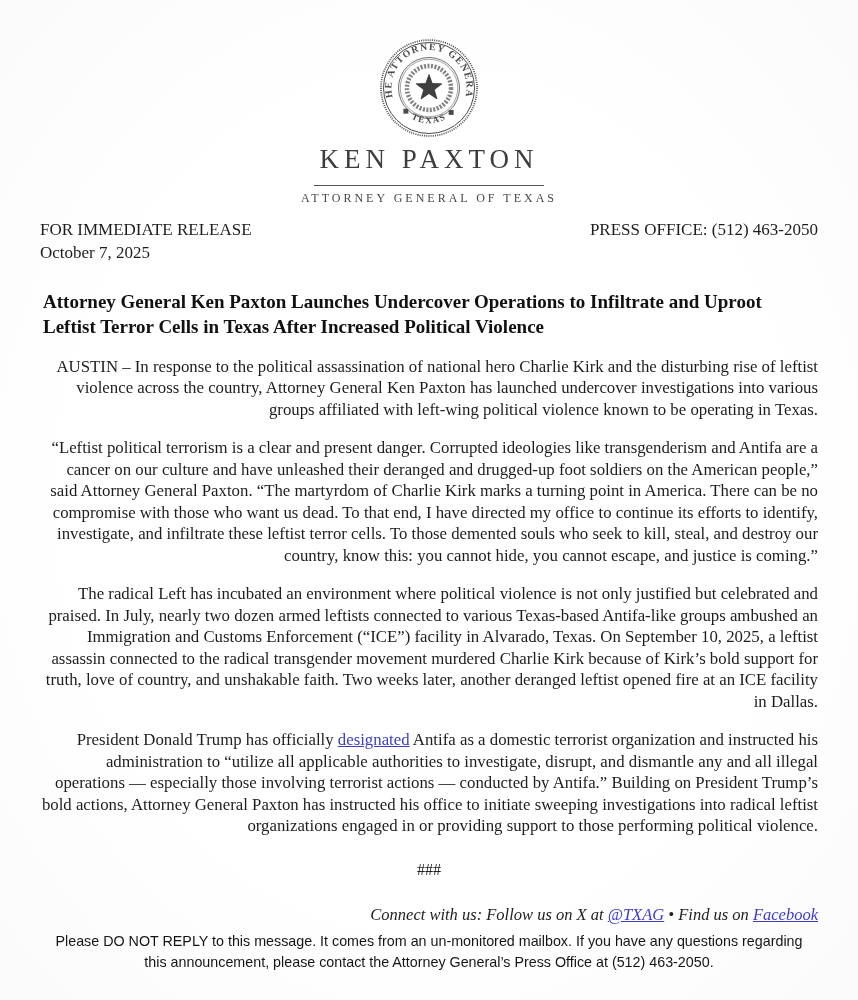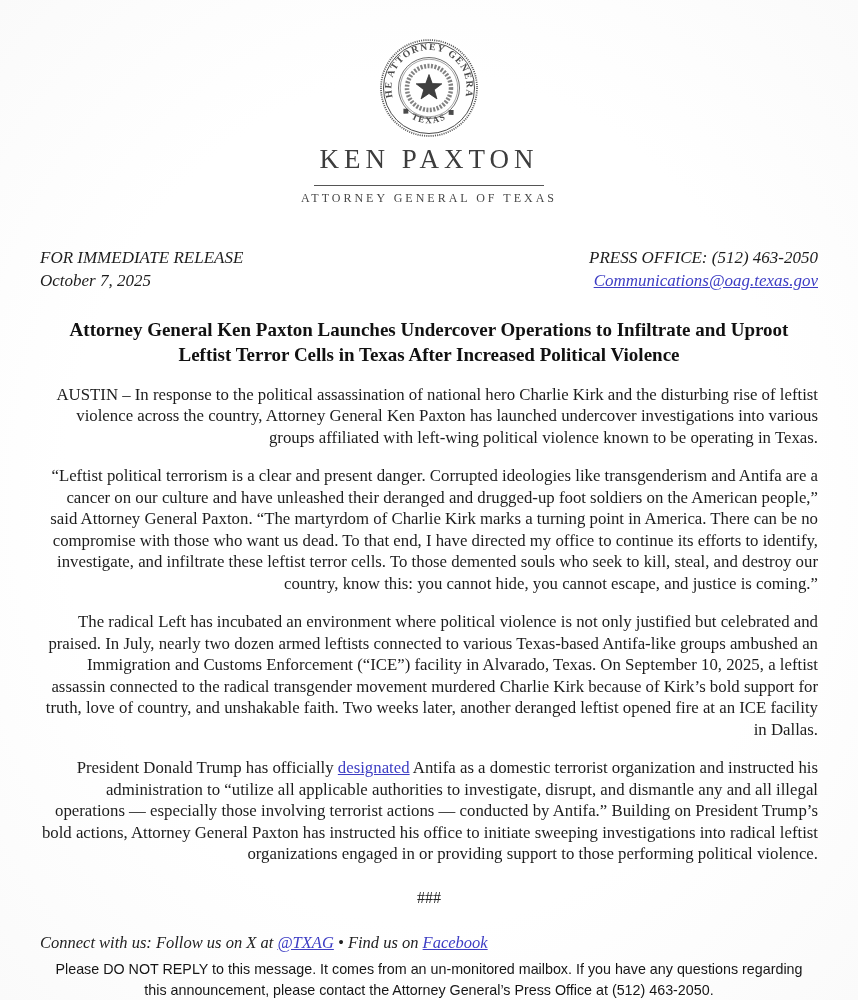--- a/index.html
+++ b/index.html
@@ -33,41 +33,40 @@
   }
   .agency-subtitle {
     margin-top: 5px;
     font-size: 12px;
     letter-spacing: 3px;
     color: #474747;
   }
 
   
   .release-row {
-    margin-top: 40px;
+    margin-top: 12px;
     display: flex;
     justify-content: space-between;
     align-items: flex-start;
     font-size: 17px;
     line-height: 1.38;
-    font-style: italic;
   }
   .release-left { text-align: left; }
   .release-right { text-align: right; }
   a.doclink {
     color: #3d3dc4;
     text-decoration: underline;
     cursor: pointer;
   }
 
   
   .headline {
     margin: 24px auto 0 auto;
     max-width: 772px;
-    text-align: center;
+    text-align: left;
     font-size: 19px;
     font-weight: bold;
     line-height: 1.32;
     color: #111;
   }
 
   
   .body-copy { margin-top: 17px; }
   .body-para {
     margin: 0 0 17px 0;
@@ -78,21 +77,21 @@
   .end-marker {
     text-align: center;
     font-size: 16px;
     margin-top: 24px;
     color: #222;
   }
 
   
   .connect-line {
     margin-top: 26px;
-    text-align: left;
+    text-align: right;
     font-style: italic;
     font-size: 16.5px;
     color: #222;
   }
   .connect-line a.doclink { font-style: italic; }
   .notice {
     margin: 6px auto 0 auto;
     max-width: 756px;
     text-align: center;
     font-family: "Liberation Sans", "DejaVu Sans", sans-serif;
@@ -136,21 +135,20 @@
     <div class="agency-subtitle">ATTORNEY GENERAL OF TEXAS</div>
   </div>
 
   <div class="release-row">
     <div class="release-left">
       <div>FOR IMMEDIATE RELEASE</div>
       <div>October 7, 2025</div>
     </div>
     <div class="release-right">
       <div>PRESS OFFICE: (512) 463-2050</div>
-      <div><a class="doclink">Communications@oag.texas.gov</a></div>
     </div>
   </div>
 
   <h1 class="headline">Attorney General Ken Paxton Launches Undercover Operations to Infiltrate and Uproot Leftist Terror Cells in Texas After Increased Political Violence</h1>
 
   <div class="body-copy">
     <p class="body-para">AUSTIN – In response to the political assassination of national hero Charlie Kirk and the disturbing rise of leftist violence across the country, Attorney General Ken Paxton has launched undercover investigations into various groups affiliated with left-wing political violence known to be operating in Texas.</p>
     <p class="body-para">“Leftist political terrorism is a clear and present danger. Corrupted ideologies like transgenderism and Antifa are a cancer on our culture and have unleashed their deranged and drugged-up foot soldiers on the American people,” said Attorney General Paxton. “The martyrdom of Charlie Kirk marks a turning point in America. There can be no compromise with those who want us dead. To that end, I have directed my office to continue its efforts to identify, investigate, and infiltrate these leftist terror cells. To those demented souls who seek to kill, steal, and destroy our country, know this: you cannot hide, you cannot escape, and justice is coming.”</p>
     <p class="body-para">The radical Left has incubated an environment where political violence is not only justified but celebrated and praised. In July, nearly two dozen armed leftists connected to various Texas-based Antifa-like groups ambushed an Immigration and Customs Enforcement (“ICE”) facility in Alvarado, Texas. On September 10, 2025, a leftist assassin connected to the radical transgender movement murdered Charlie Kirk because of Kirk’s bold support for truth, love of country, and unshakable faith. Two weeks later, another deranged leftist opened fire at an ICE facility in Dallas.</p>
     <p class="body-para"><span>President Donald Trump has officially </span><a class="doclink">designated</a><span> Antifa as a domestic terrorist organization and instructed his administration to “utilize all applicable authorities to investigate, disrupt, and dismantle any and all illegal operations — especially those involving terrorist actions — conducted by Antifa.” Building on President Trump’s bold actions, Attorney General Paxton has instructed his office to initiate sweeping investigations into radical leftist organizations engaged in or providing support to those performing political violence.</span></p>

